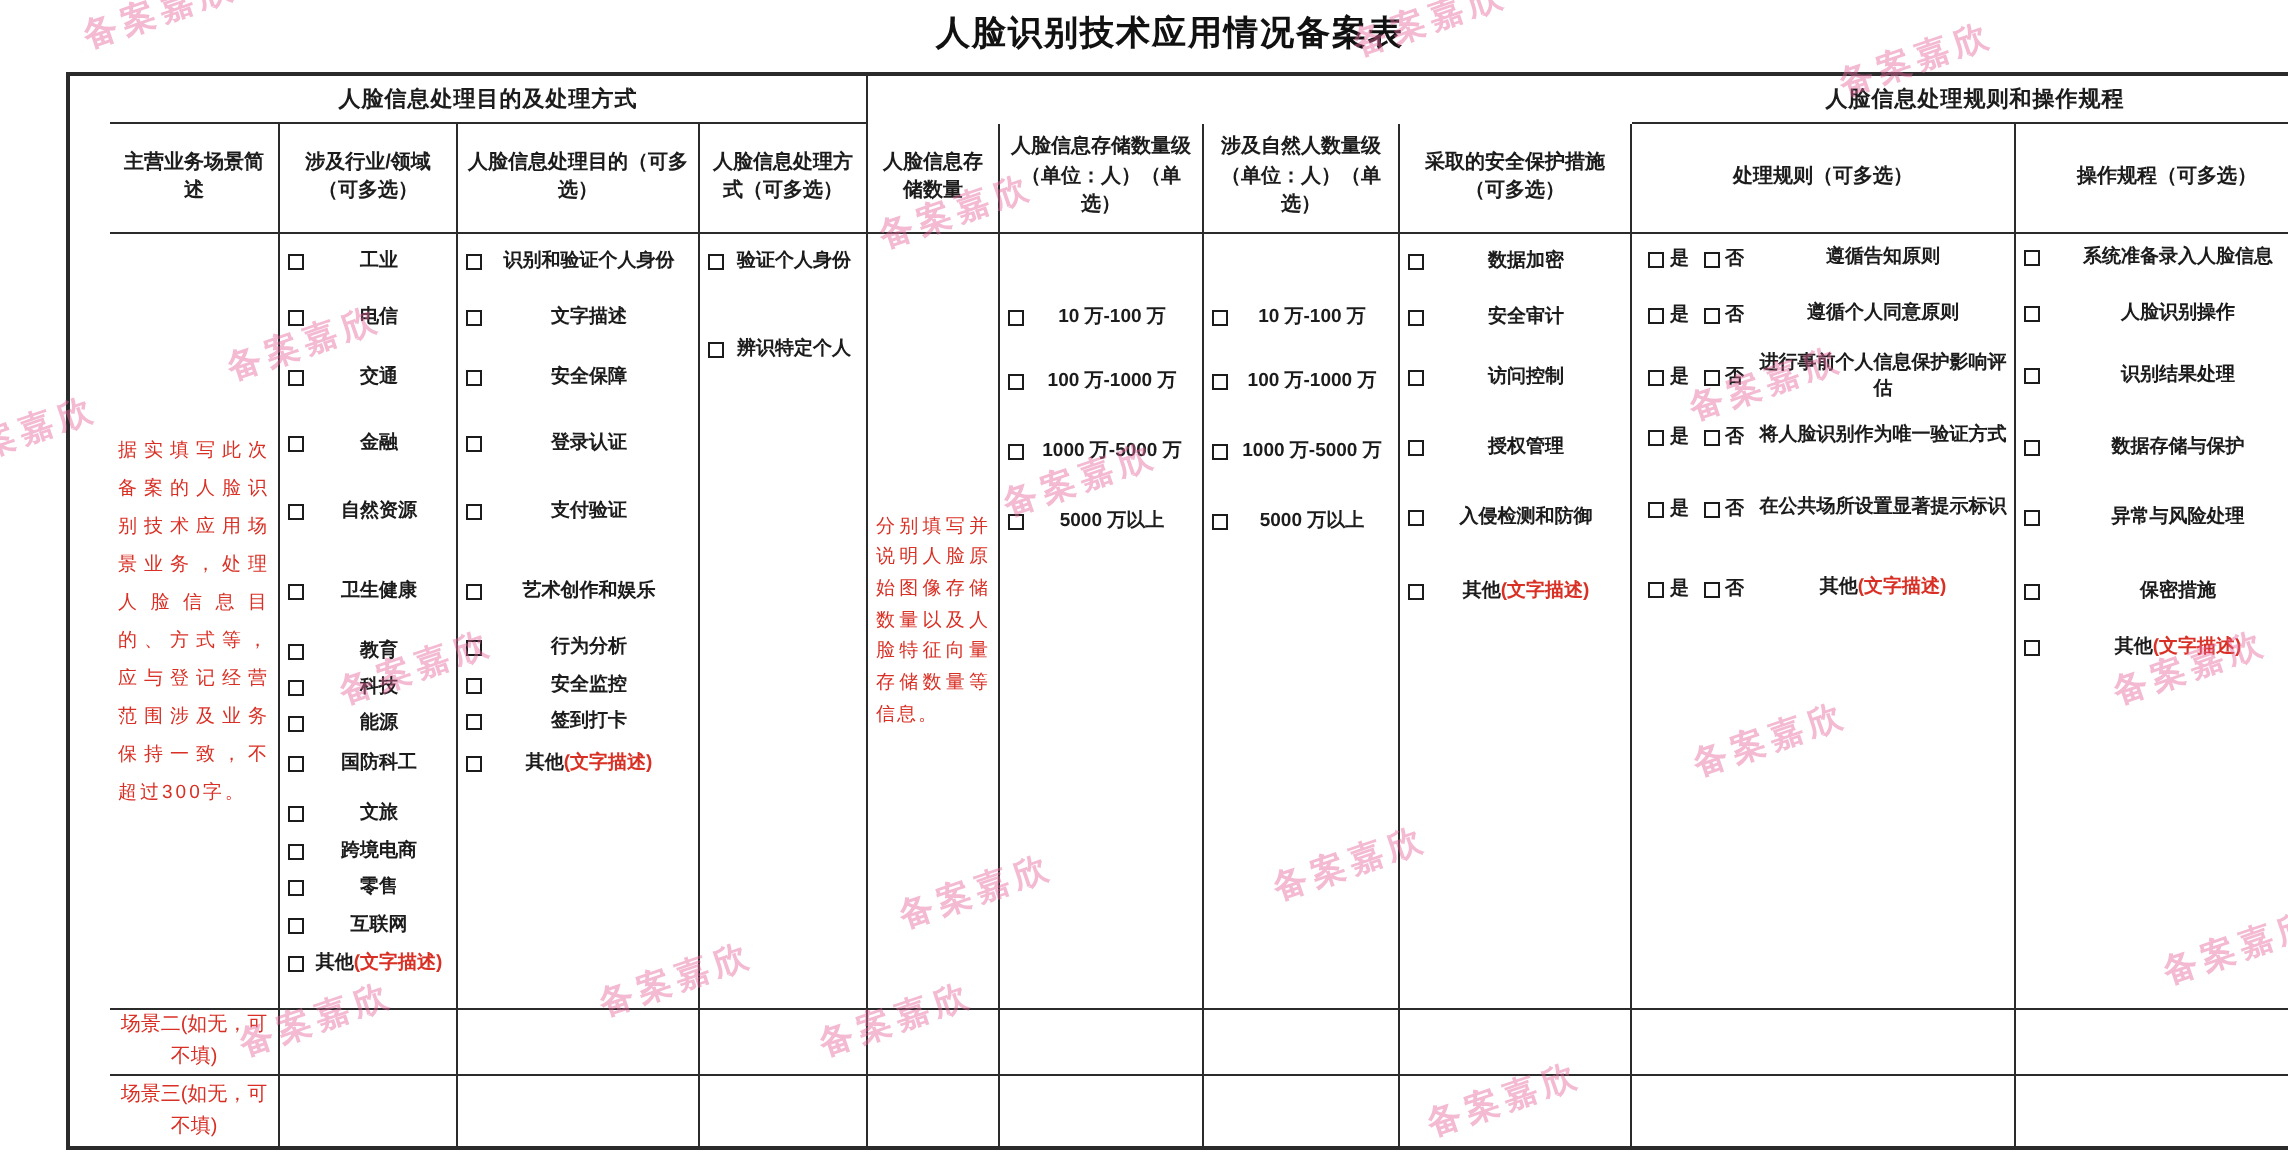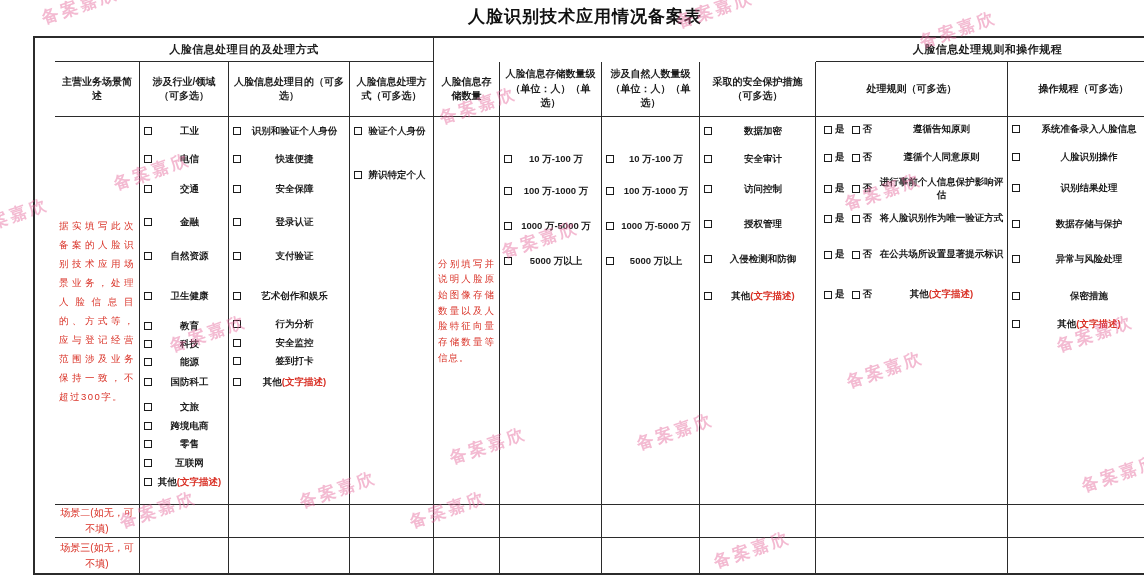--- a/index.html
+++ b/index.html
@@ -136,21 +136,21 @@
         </div>
     </div>
 
     <div class="cell">
       <div class="ck-item" style="top:8px">
           <span class="ckbox"></span>
           <span class="ck-label">识别和验证个人身份</span>
         </div>
       <div class="ck-item" style="top:36px">
           <span class="ckbox"></span>
-          <span class="ck-label">快速便捷</span>
+          <span class="ck-label">文字描述</span>
         </div>
       <div class="ck-item" style="top:66px">
           <span class="ckbox"></span>
           <span class="ck-label">安全保障</span>
         </div>
       <div class="ck-item" style="top:99px">
           <span class="ckbox"></span>
           <span class="ck-label">登录认证</span>
         </div>
       <div class="ck-item" style="top:133px">

